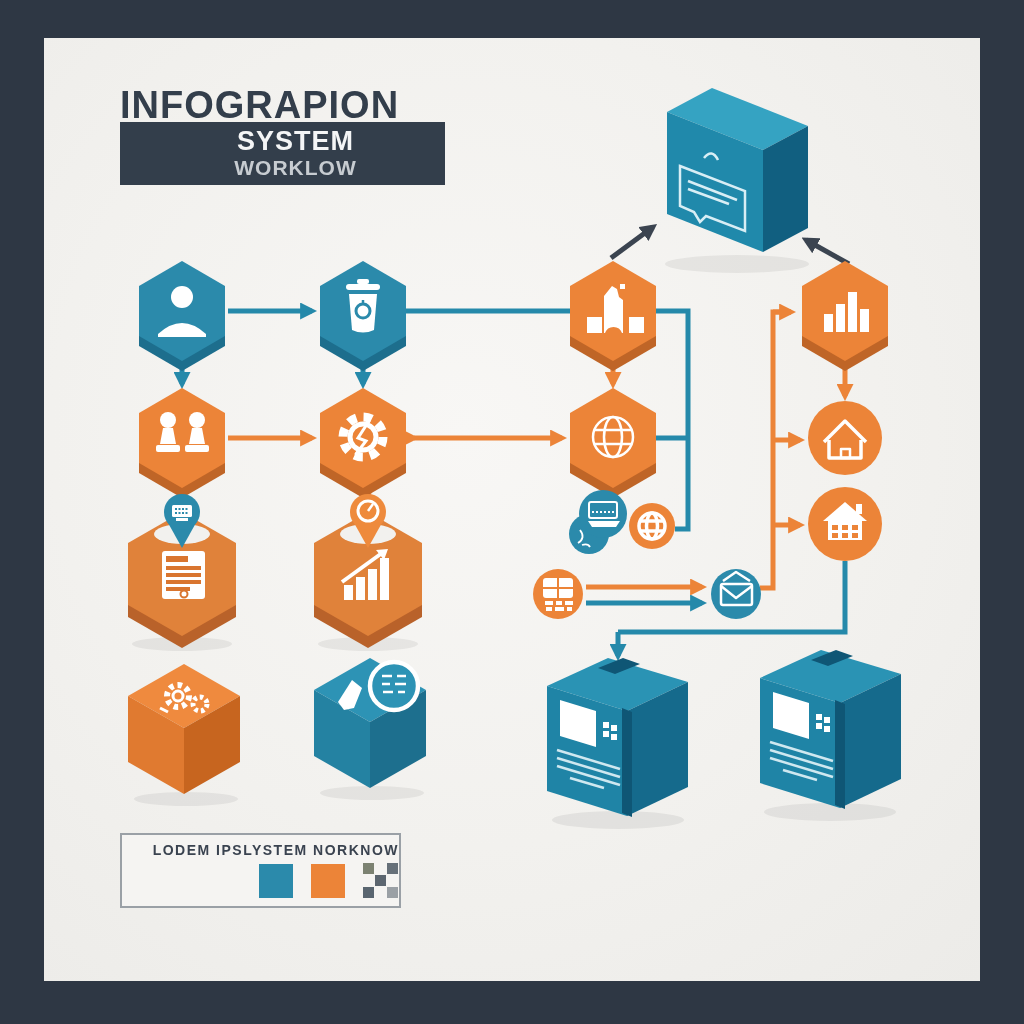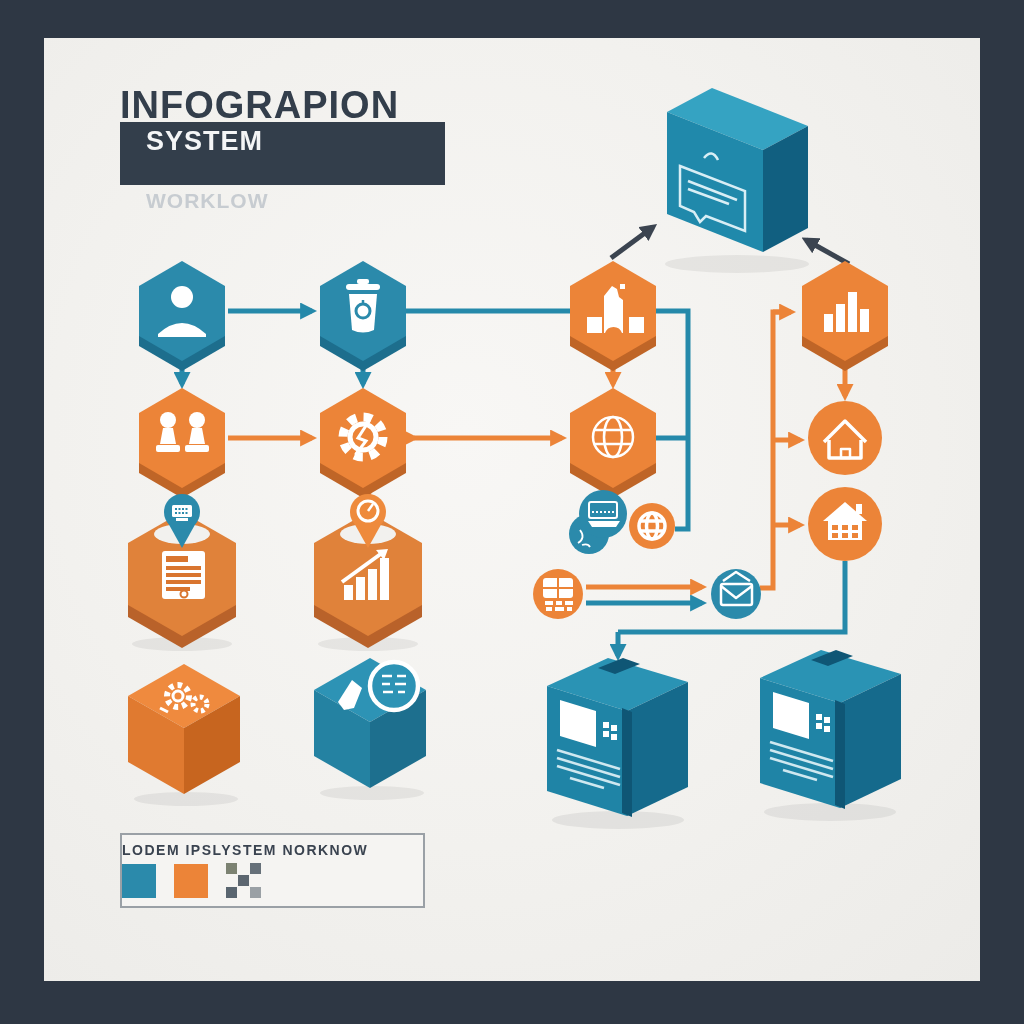--- a/index.html
+++ b/index.html
@@ -12,28 +12,28 @@
     position:absolute;left:44px;top:38px;width:936px;height:943px;
     background:radial-gradient(circle at 45% 42%, #f8f7f5 0%, #f2f1ee 55%, #ecebe8 100%);
   }
   .diagram-svg{position:absolute;left:0;top:0;width:1024px;height:1024px;}
   .title-heading{
     position:absolute;left:120px;top:84px;
     font-size:38px;font-weight:bold;color:#333e4b;letter-spacing:1px;
   }
   .title-box{
     position:absolute;left:120px;top:122px;width:325px;height:63px;
-    background:#333e4b;box-sizing:border-box;padding:4px 0 0 26px;
+    background:#333e4b;box-sizing:border-box;padding:4px 0 0 26px;text-align:center;
   }
   .title-box .line1{font-size:27px;font-weight:bold;color:#f4f5f6;letter-spacing:1px;line-height:30px;}
-  .title-box .line2{font-size:21px;font-weight:bold;color:#c7ccd1;letter-spacing:1px;line-height:24px;margin-top:33px;}
+  .title-box .line2{font-size:21px;font-weight:bold;color:#c7ccd1;letter-spacing:1px;line-height:24px;}
   .legend{
-    position:absolute;left:120px;top:833px;width:305px;height:75px;
+    position:absolute;left:120px;top:833px;width:281px;height:75px;
     border:2px solid #9aa0a6;background:#f5f4f2;box-sizing:border-box;
-    display:flex;flex-direction:column;align-items:flex-start;
+    display:flex;flex-direction:column;align-items:flex-end;
   }
   .legend-text{
     margin-top:7px;font-size:14px;font-weight:bold;color:#3a4350;letter-spacing:1.5px;
   }
   .legend-swatches{display:flex;gap:18px;margin-top:5px;align-items:center;}
   .legend-swatches svg{display:block;}
 </style>
 </head>
 <body>
 

